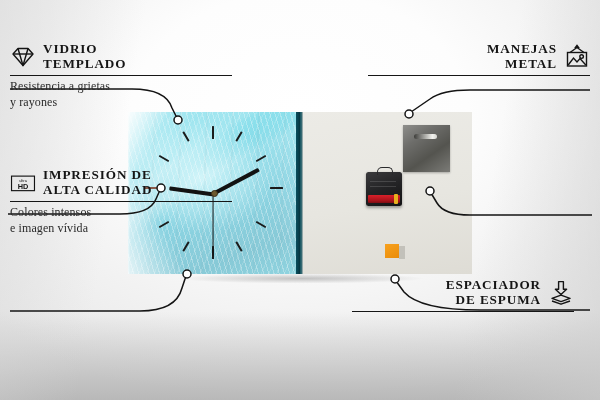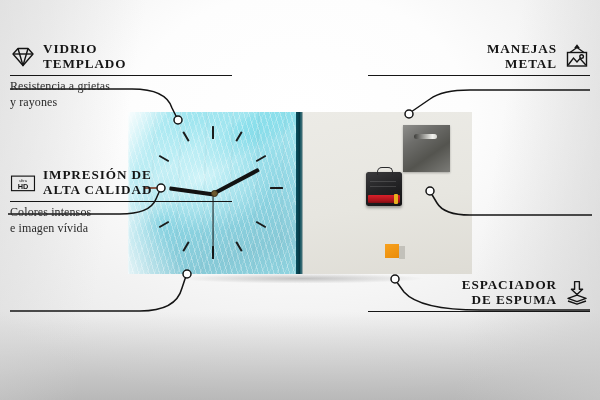--- a/index.html
+++ b/index.html
@@ -84,21 +84,21 @@
     display: block;
   }
   .icon svg { display: block; width: 26px; height: 26px; }
 
   
   #f-glass   { left: 10px;  top: 42px; }
   #f-print   { left: 10px;  top: 168px; }
   #f-edges   { left: 10px;  top: 278px; }
   #f-handle  { left: 368px; top: 42px;  width: 222px; }
   #f-mech    { left: 368px; top: 168px; width: 222px; }
-  #f-foam    { left: 368px; top: 278px; width: 222px; }
+  #f-foam    { left: 352px; top: 278px; width: 222px; }
 
   
   #product {
     position: absolute;
     left: 128px;
     top: 112px;
     width: 344px;
     height: 162px;
   }
   .clock-face, .clock-back {

